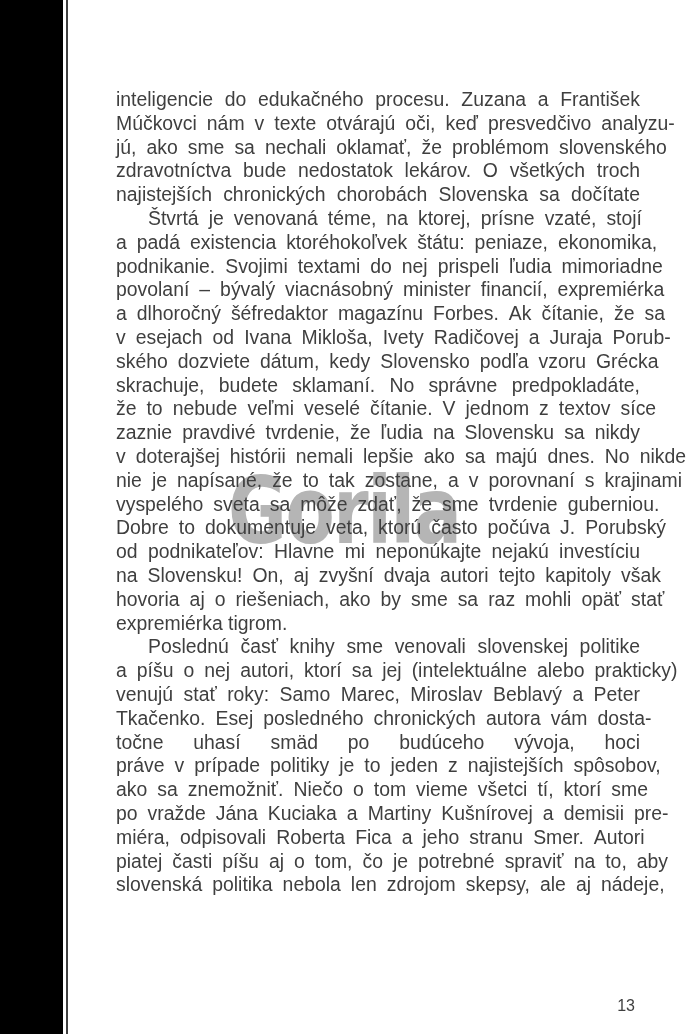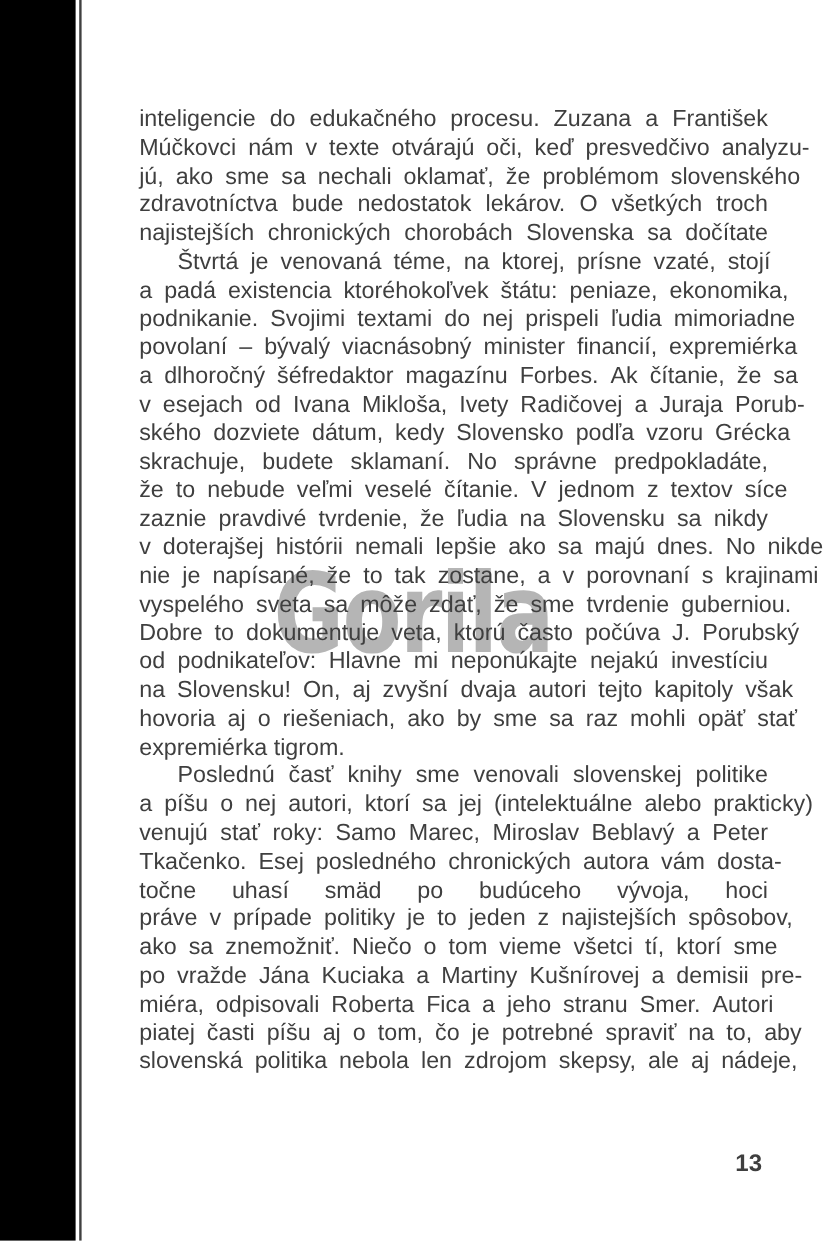--- a/index.html
+++ b/index.html
@@ -56,26 +56,25 @@
     white-space: nowrap;
     gap: 10px;
   }
   .line.last {
     display: block;
     text-align: left;
   }
   .line.indent { padding-left: 32px; }
   .page-number {
     position: absolute;
-    right: 65px; top: 958px;
+    right: 65px; top: 994px;
     z-index: 1;
-    font-size: 20px;
+    font-size: 16px;
     line-height: 24px;
     color: var(--text-color, #3f3f3f);
-    font-weight: bold;
   }
 </style>
 </head>
 <body>
 
 <div class="page">
   <div class="black-bar"></div>
   <div class="edge-line"></div>
   <div class="watermark">Gorila</div>
   <div class="text-block" id="text-block">

